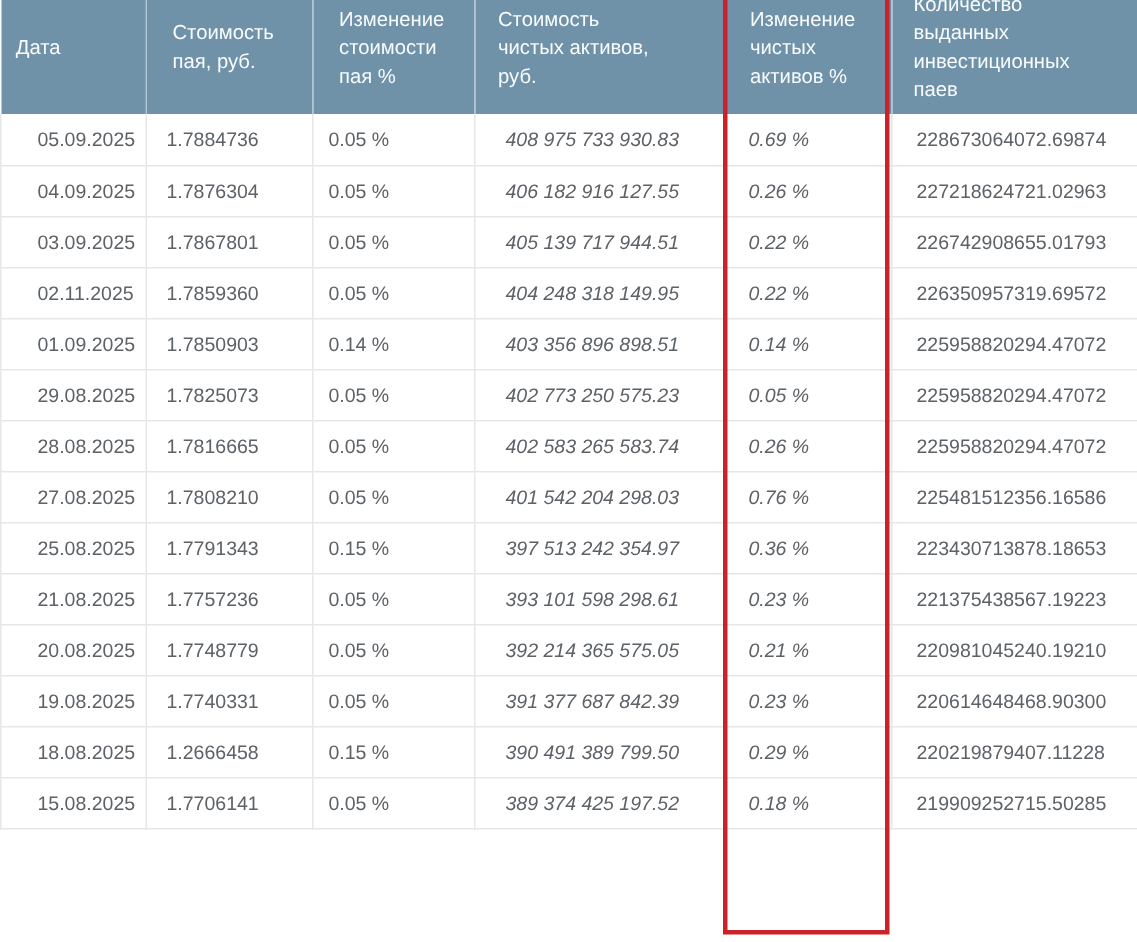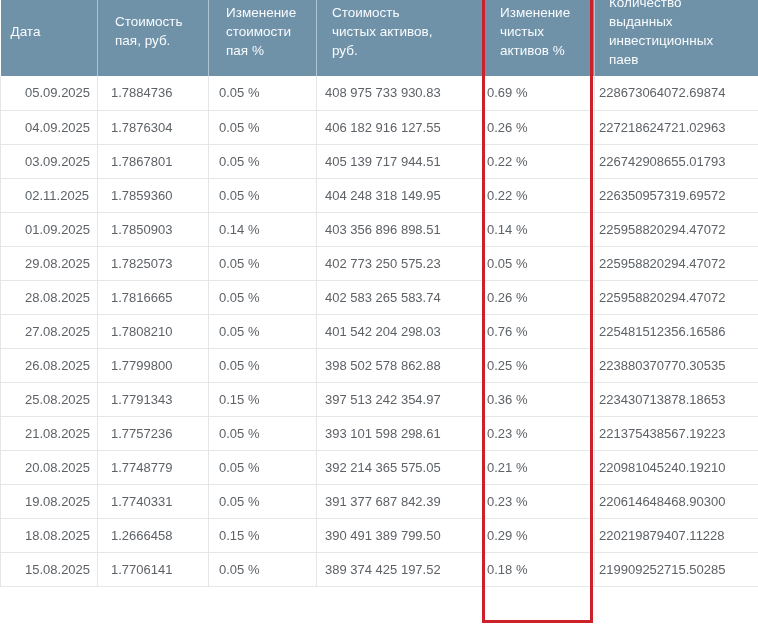--- a/index.html
+++ b/index.html
@@ -52,23 +52,23 @@
     height: 34px;
     vertical-align: middle;
     white-space: nowrap;
     border: 1px solid #e4e7ea;
     padding: 0 6px 0 16px;
   }
   tbody tr:first-child td { border-top: none; }
   tbody td:nth-child(1) { padding-left: 24px; }
   tbody td:nth-child(2) { padding-left: 13px; }
   tbody td:nth-child(3) { padding-left: 10px; }
-  tbody td:nth-child(4) { padding-left: 8px; }
-  tbody td:nth-child(5) { padding-left: 4px; }
-  tbody td:nth-child(6) { padding-left: 4px; }
+  tbody td:nth-child(4) { padding-left: 20px; font-style: italic; }
+  tbody td:nth-child(5) { padding-left: 16px; font-style: italic; }
+  tbody td:nth-child(6) { padding-left: 16px; }
 
   .highlight-box {
     position: absolute;
     left: 482px;
     top: -6px;
     width: 111px;
     height: 629px;
     border: 3px solid #cb2128;
     pointer-events: none;
     z-index: 5;
@@ -166,28 +166,20 @@
         </tr>
         <tr>
           <td>27.08.2025</td>
           <td>1.7808210</td>
           <td>0.05 %</td>
           <td>401 542 204 298.03</td>
           <td>0.76 %</td>
           <td>225481512356.16586</td>
         </tr>
         <tr>
-          <td>26.08.2025</td>
-          <td>1.7799800</td>
-          <td>0.05 %</td>
-          <td>398 502 578 862.88</td>
-          <td>0.25 %</td>
-          <td>223880370770.30535</td>
-        </tr>
-        <tr>
           <td>25.08.2025</td>
           <td>1.7791343</td>
           <td>0.15 %</td>
           <td>397 513 242 354.97</td>
           <td>0.36 %</td>
           <td>223430713878.18653</td>
         </tr>
         <tr>
           <td>21.08.2025</td>
           <td>1.7757236</td>

